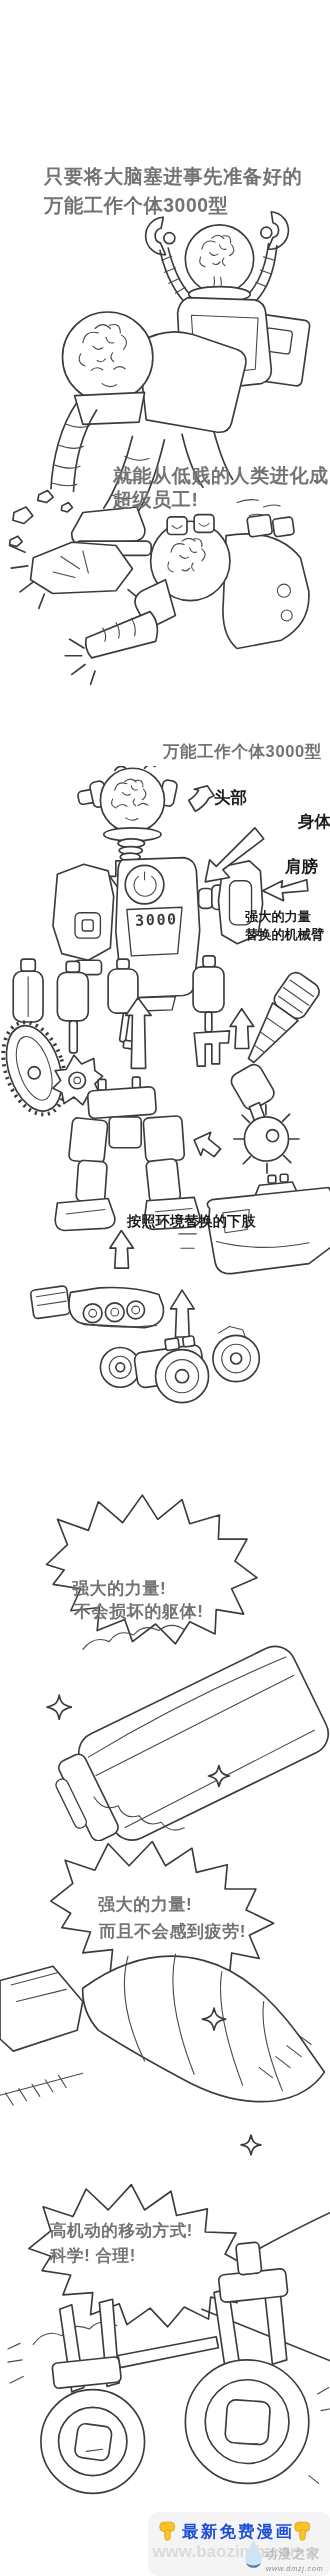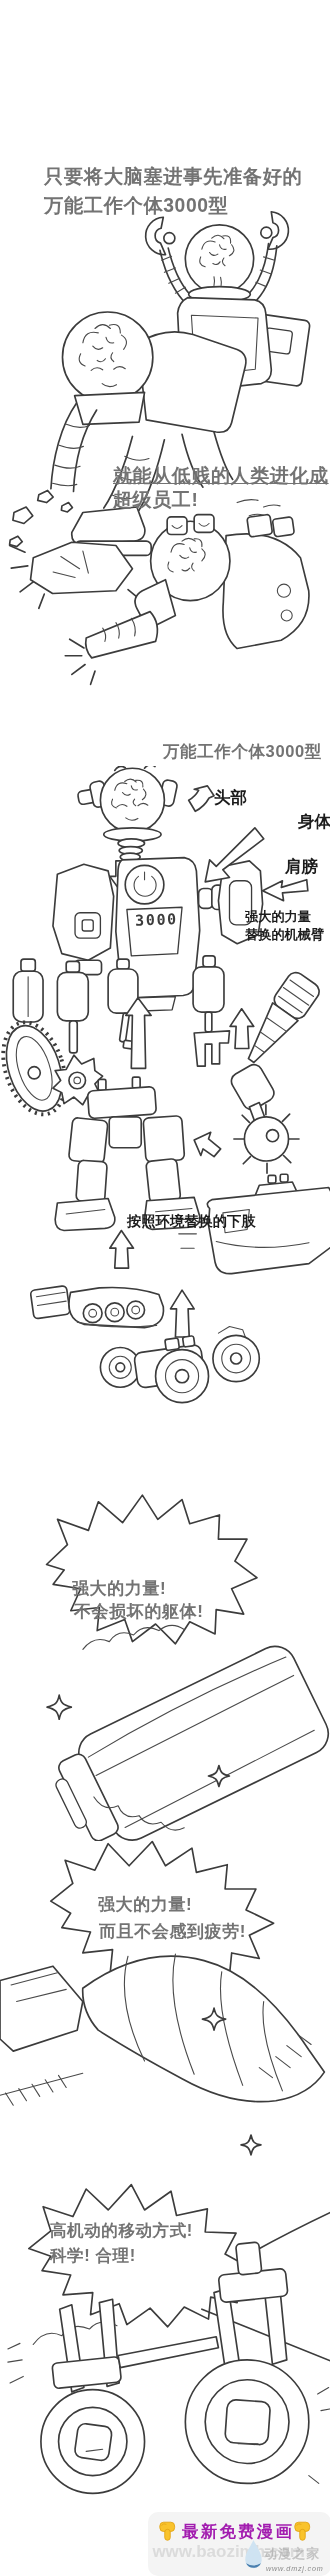--- a/index.html
+++ b/index.html
@@ -12,21 +12,21 @@
   .lbl{font-weight:bold;color:#1c1c1c;white-space:nowrap;}
   svg{display:block;}
   .ln{fill:none;stroke:#3c3c3c;stroke-width:3;stroke-linecap:round;stroke-linejoin:round;}
   .ln2{fill:none;stroke:#4a4a4a;stroke-width:2;stroke-linecap:round;stroke-linejoin:round;}
   .fw{fill:#ffffff;stroke:#3c3c3c;stroke-width:3;stroke-linecap:round;stroke-linejoin:round;}
   .fw2{fill:#ffffff;stroke:#3c3c3c;stroke-width:2.4;stroke-linecap:round;stroke-linejoin:round;}
   .teeth{fill:none;stroke:#3c3c3c;stroke-width:7;stroke-dasharray:4 8;}
   .wm-panel{
     background:#f4f4f4;border-radius:10px;
   }
-  .wm-promo{font-weight:bold;color:#a21caf;font-size:16.5px;letter-spacing:2.2px;white-space:nowrap;}
+  .wm-promo{font-weight:bold;color:#1d4ed8;font-size:16.5px;letter-spacing:2.2px;white-space:nowrap;}
   .wm-site{font-weight:bold;color:#dbdbdb;font-size:17px;letter-spacing:0px;white-space:nowrap;}
   .wm-brand{font-weight:bold;color:rgba(150,150,150,.5);font-size:13px;letter-spacing:1.1px;white-space:nowrap;text-align:right;}
   .wm-site2{font-style:italic;color:#8a8a8a;font-size:7.2px;letter-spacing:0.8px;white-space:nowrap;}
   .d3000{font-family:"DejaVu Sans Mono","Liberation Mono",monospace;font-weight:bold;color:#3c3c3c;
          font-size:15px;letter-spacing:1.7px;transform:rotate(-2deg);}
 </style>
 </head>
 <body>
 
 <div class="abs ct" style="left:44px;top:163px;font-size:19.3px;line-height:27.6px;">只要将大脑塞进事先准备好的</div>
@@ -96,21 +96,21 @@
       <path d="M310 632 q4 -20 24 -14 M330 612 q12 -10 24 0 M352 608 q16 -2 14 14 M366 626 q12 10 0 22 M306 650 q-6 14 8 18"></path>
       <path d="M326 638 q7 9 16 3 M344 624 q2 10 12 8 M350 652 q-6 8 2 14 M330 664 q8 5 14 -3"></path>
     </g>
     <path class="fw" d="M300 682 L258 702 Q238 714 248 734 L268 772 L318 747 Z"></path>
     <path class="fw" d="M272 740 Q292 762 282 794 L166 824 Q152 808 156 788 Z"></path>
     <path class="ln2" d="M238 752 q10 16 6 32 M210 760 q9 14 5 28 M186 770 q8 12 4 24"></path>
     <path class="ln" d="M152 806 l-26 -16 M148 820 l-30 0 M154 836 l-24 18 M172 848 l-8 24"></path>
   </g>
 </svg>
 
-<div class="abs ct" style="left:113px;top:463px;font-size:19px;text-decoration:underline;">就能从低贱的人类进化成</div>
+<div class="abs ct" style="left:113px;top:463px;font-size:19px;">就能从低贱的人类进化成</div>
 <div class="abs ct" style="left:113px;top:487px;font-size:19px;">超级员工!</div>
 
 <div class="abs ct" style="left:163px;top:741px;font-size:16.5px;">万能工作个体3000型</div>
 
 <svg class="abs" style="left:0;top:766px;" width="331" height="640" viewBox="0 0 600 1160">
 
   <g>
     <path class="ln" d="M208 8 q8 -12 19 -5 M262 4 q9 -11 19 -3"></path>
     <rect class="fw" x="142" y="44" width="32" height="24" rx="8" transform="rotate(-10 158 56)"></rect>
     <rect class="fw" x="166" y="28" width="26" height="46" rx="9" transform="rotate(-12 179 51)"></rect>

